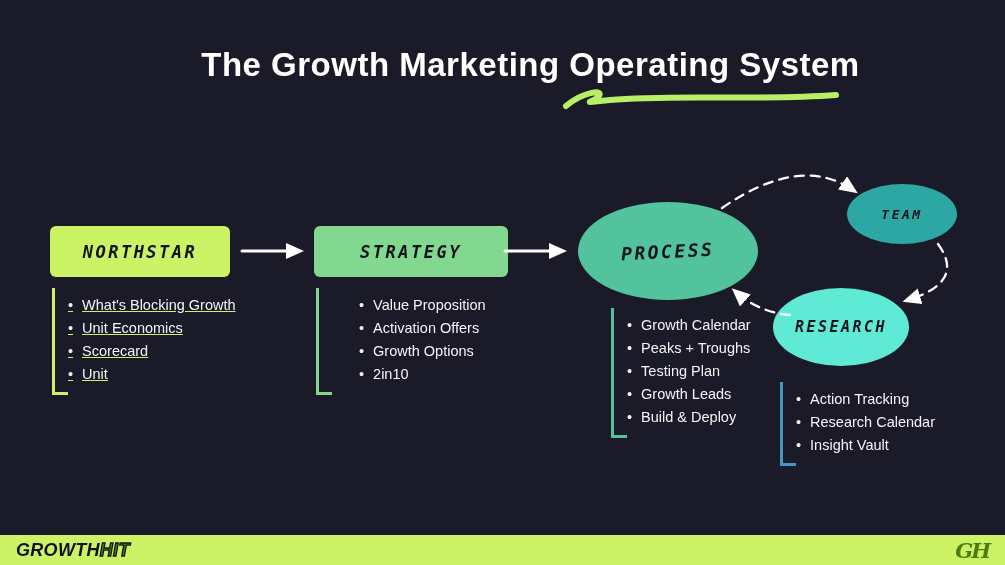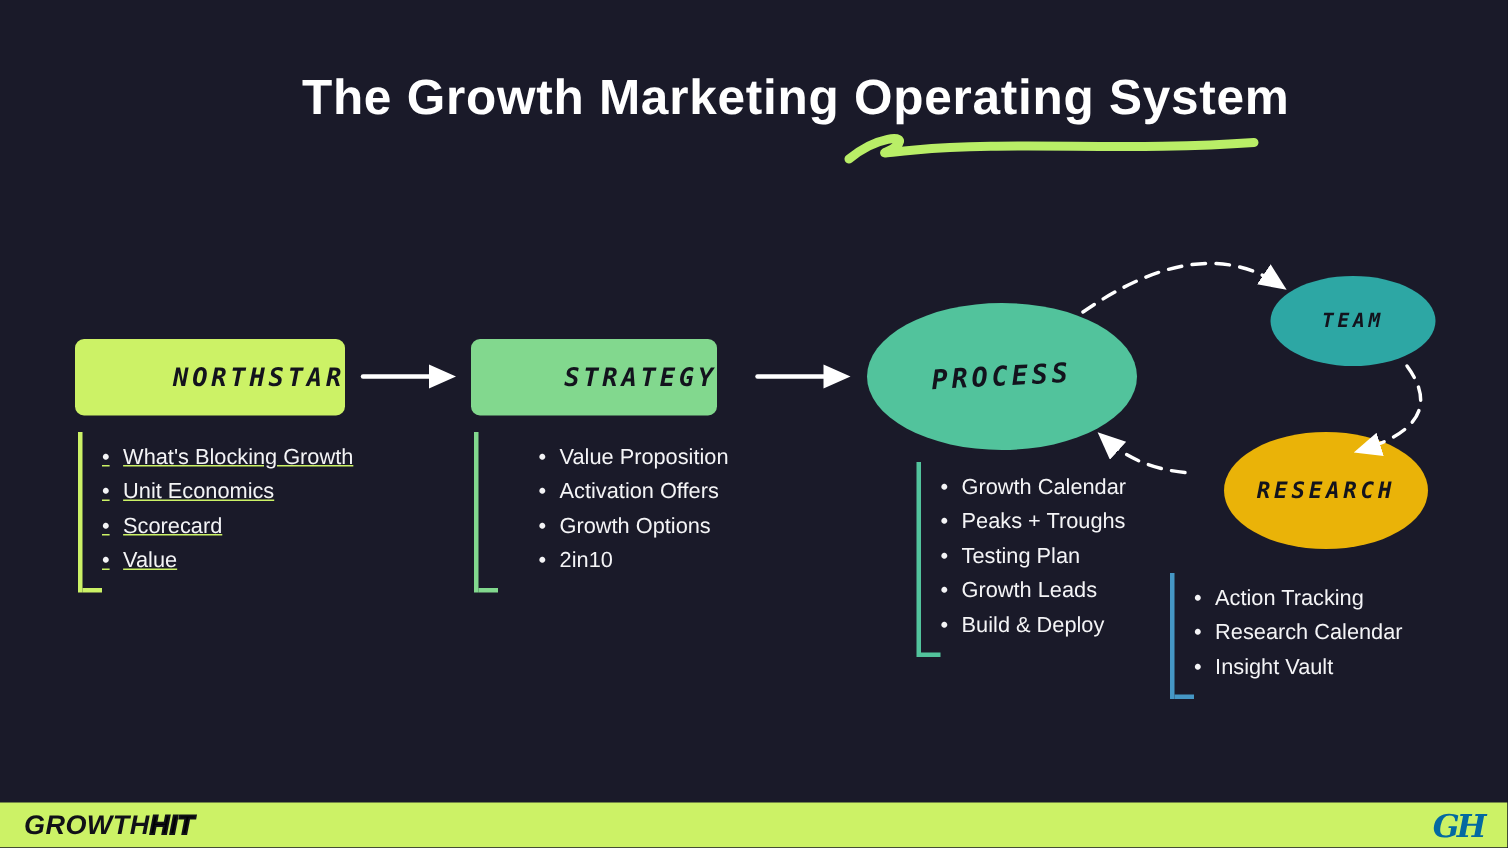--- a/index.html
+++ b/index.html
@@ -38,46 +38,46 @@
     height: 28px;
   }
 
   
   .flow-box {
     position: absolute;
     height: 51px;
     border-radius: 6px;
     display: flex;
     align-items: center;
-    justify-content: flex-end;
+    justify-content: center;
   }
   .flow-box .box-label,
   .ellipse .ellipse-label {
     font-family: "DejaVu Sans Mono", monospace;
     font-style: italic;
     font-weight: 700;
     color: #13131d;
     letter-spacing: 2.5px;
     white-space: nowrap;
   }
   .box-northstar { left: 50px;  top: 226px; width: 180px; background: #ccf266; }
-  .box-strategy  { left: 314px; top: 226px; width: 164px; background: #82d88e; }
+  .box-strategy  { left: 314px; top: 226px; width: 194px; background: #82d88e; }
   .flow-box .box-label { font-size: 17px; }
 
   
   .ellipse {
     position: absolute;
     border-radius: 50%;
     display: flex;
     align-items: center;
     justify-content: center;
   }
   .ellipse-process  { left: 578px; top: 202px; width: 180px; height: 98px; background: #52c39c; }
   .ellipse-team     { left: 847px; top: 184px; width: 110px; height: 60px; background: #2da7a4; }
-  .ellipse-research { left: 816px; top: 288px; width: 136px; height: 78px; background: #eab308; }
+  .ellipse-research { left: 773px; top: 288px; width: 136px; height: 78px; background: #5eead4; }
   .ellipse-process .ellipse-label  { font-size: 18px; transform: rotate(-3deg); }
   .ellipse-team .ellipse-label     { font-size: 13px; }
   .ellipse-research .ellipse-label { font-size: 15px; }
 
   
   .flow-arrow { position: absolute; width: 66px; height: 24px; }
   .arrow-1 { left: 240px; top: 239px; }
   .arrow-2 { left: 503px; top: 239px; }
 
   
@@ -138,29 +138,29 @@
   }
   .brand {
     font-family: "Liberation Sans", sans-serif;
     font-weight: 900;
     font-style: italic;
     font-size: 18px;
     color: #111118;
     letter-spacing: 0.3px;
   }
   .brand .brand-outline {
-    color: #000000;
+    color: #4d7c0f;
     -webkit-text-stroke: 1.3px #111118;
   }
   .monogram {
     font-family: "DejaVu Serif", serif;
     font-weight: 700;
     font-style: italic;
     font-size: 21px;
-    color: #0369a1;
+    color: #4d7c0f;
     letter-spacing: -2px;
   }
 </style>
 </head>
 <body>
 
 <div class="slide">
 
   <h1 class="title">The Growth Marketing Operating System</h1>
 
@@ -206,21 +206,21 @@
     </defs>
     <path d="M182,68 Q260,14 313,50" fill="none" stroke="#ffffff" stroke-width="2.3" stroke-dasharray="9 7" stroke-linecap="round" marker-end="url(#ah)"></path>
     <path d="M398,104 Q426,142 368,160" fill="none" stroke="#ffffff" stroke-width="2.3" stroke-dasharray="9 7" stroke-linecap="round" marker-end="url(#ah)"></path>
     <path d="M250,175 Q218,172 196,152" fill="none" stroke="#ffffff" stroke-width="2.3" stroke-dasharray="9 7" stroke-linecap="round" marker-end="url(#ah)"></path>
   </svg>
 
   <ul class="bullet-list list-northstar">
     <li>What's Blocking Growth</li>
     <li>Unit Economics</li>
     <li>Scorecard</li>
-    <li>Value</li>
+    <li>Unit</li>
   </ul>
 
   <ul class="bullet-list list-strategy">
     <li>Value Proposition</li>
     <li>Activation Offers</li>
     <li>Growth Options</li>
     <li>2in10</li>
   </ul>
 
   <ul class="bullet-list list-process">

